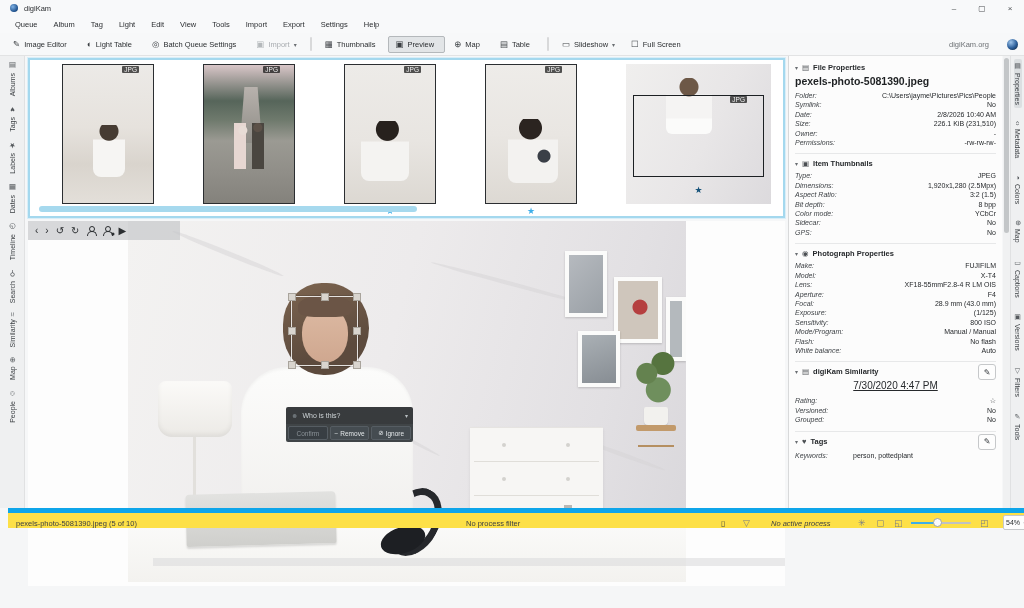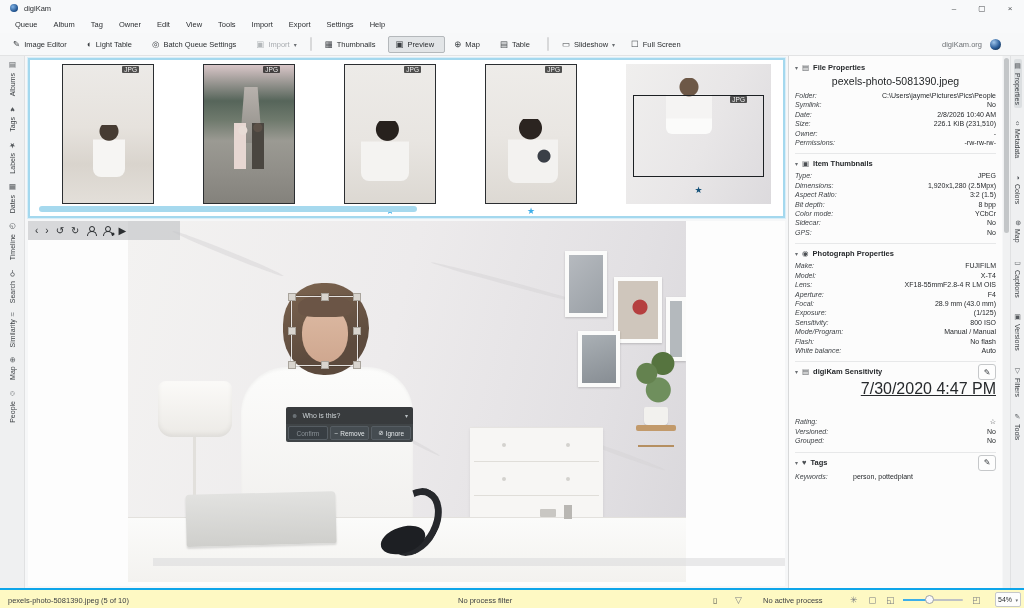--- a/index.html
+++ b/index.html
@@ -1,39 +1,39 @@
 <!DOCTYPE html>
 <html><head>
 <meta charset="utf-8">
 <style>
   * { margin:0; padding:0; box-sizing:border-box; }
   html,body { width:1024px; height:608px; overflow:hidden; }
   body { font-family:"Liberation Sans","DejaVu Sans",sans-serif; font-size:7.5px; color:#31363b; background:#f5f6f7; }
-  #app { position:absolute; inset:0; width:1024px; height:608px; background:#f6f7f8; }
+  #app { position:absolute; inset:0; width:1024px; height:528px; background:#f6f7f8; }
 
   
   .titlebar { position:absolute; left:0; top:0; right:0; height:16px; background:#f8f9fa; display:flex; align-items:center; padding-left:10px; }
   .app-logo { width:8px; height:8px; border-radius:50%; background:radial-gradient(circle at 35% 35%, #7fb2e5, #1c4e8a 70%, #102a47); margin-right:6px; }
   .title-text { font-size:7.5px; color:#2b2e31; }
   .win-controls { position:absolute; right:0; top:0; height:16px; display:flex; }
   .win-btn { width:28px; height:16px; display:flex; align-items:center; justify-content:center; font-size:8px; color:#4a4d50; }
 
   
   .menubar { position:absolute; left:0; top:16px; right:0; height:17px; background:#f8f9fa; display:flex; align-items:center; padding-left:8px; gap:2px; }
   .menu-item { padding:2px 7px; font-size:7.5px; color:#2b2e31; }
 
   
   .toolbar { position:absolute; left:0; top:33px; right:0; height:23px; background:#f7f8f9; border-bottom:1px solid #e2e3e4; display:flex; align-items:center; padding-left:6px; gap:2px; }
   .tbtn { display:flex; align-items:center; gap:4px; padding:3px 6px; border-radius:2px; font-size:7.5px; color:#2b2e31; background:transparent; border:1px solid transparent; }
   .tbtn .tglyph { font-size:8.5px; line-height:1; color:#3a3e42; }
   .tbtn .tchev { font-size:6px; color:#6a6e72; }
   .tbtn.active { background:#e2e5e7; border-color:#b4b8bb; }
   .tbtn.disabled { color:#a8acb0; } .tbtn.disabled .tglyph { color:#b4b8bb; }
   .tbtn.sep { width:1px; height:14px; padding:0; background:#d8d9da; margin:0 4px; }
-  .toolbar-right { margin-left:auto; display:flex; align-items:center; gap:8px; padding-right:23px; }
+  .toolbar-right { margin-left:auto; display:flex; align-items:center; gap:18px; padding-right:6px; }
   .brand-text { color:#6d7175; font-size:7.5px; }
   .brand-ball { width:11px; height:11px; border-radius:50%; background:radial-gradient(circle at 35% 30%, #9ec4ea, #2a5d99 55%, #0d1b2a); }
 
   
   .left-strip { position:absolute; left:0; top:56px; width:25px; bottom:20px; background:#eff0f1; border-right:1px solid #e0e1e2; display:flex; flex-direction:column; align-items:center; padding-top:5px; gap:9px; }
   .ltab { writing-mode:vertical-rl; transform:rotate(180deg); display:flex; align-items:center; gap:3px; font-size:7px; color:#3a3e42; }
   .ltab .lglyph { font-size:7.5px; color:#55595d; }
 
   
   .thumbbar { position:absolute; left:28px; top:58px; width:757px; height:160px; background:#ffffff; border:2px solid #a4d8ee; box-shadow:0 0 0 1px #d9eef8; }
@@ -103,41 +103,41 @@
   .tag-btn { flex:1; height:14px; background:rgba(70,78,84,.85); border:1px solid #565d63; border-radius:2px; display:flex; align-items:center; justify-content:center; gap:2px; font-size:6.5px; color:#e2e6e8; }
   .tag-btn.dim { color:#8b9298; background:rgba(55,61,66,.8); }
 
   
   .right-panel { position:absolute; left:788px; top:56px; width:214px; bottom:20px; background:#fcfcfc; border-left:1px solid #d8d9da; padding:4px 6px 0 6px; overflow:hidden; }
   .sect-head { display:flex; align-items:center; gap:4px; margin:3px 0 3px 0; position:relative; }
   .sect-head .schev { font-size:6px; color:#6a6e72; }
   .sect-head .sicon { font-size:7.5px; color:#4a4e52; }
   .sect-head .stitle { font-weight:bold; font-size:7.5px; color:#26292c; }
   .edit-btn { position:absolute; right:0; top:-3px; width:18px; height:16px; border:1px solid #c6c8ca; border-radius:3px; background:#fdfdfd; display:flex; align-items:center; justify-content:center; font-size:8px; color:#3a3e42; }
-  .fname { text-align:center; font-weight:normal; font-size:10.5px; color:#1e2123; margin:3px 0 4px 0; }
+  .fname { text-align:left; font-weight:bold; font-size:10.5px; color:#1e2123; margin:3px 0 4px 0; }
   .prow { display:flex; justify-content:space-between; line-height:9.4px; font-size:7px; }
   .plabel { font-style:italic; color:#3f4347; }
   .pvalue { color:#26292c; text-align:right; }
   .sect-sep { height:1px; background:#e7e8e9; margin:6px 0 5px 0; }
-  .big-date { text-align:right; font-size:16px; color:#26292c; text-decoration:underline; margin:4px 0 19px 0; }
+  .big-date { text-align:center; font-size:10px; color:#26292c; text-decoration:underline; margin:4px 0 5px 0; }
   .kw-row { display:flex; font-size:7px; margin-top:6px; }
   .kw-row .plabel { width:58px; }
 
   
   .rscroll { position:absolute; left:1003px; top:56px; width:7px; bottom:20px; background:#f0f1f2; }
   .rscroll .rthumb { position:absolute; left:1px; right:1px; top:2px; height:175px; background:#c3c6c8; border-radius:3px; }
 
   
   .right-strip { position:absolute; left:1010px; top:56px; width:14px; bottom:20px; background:#eff0f1; border-left:1px solid #e0e1e2; display:flex; flex-direction:column; align-items:center; padding-top:3px; gap:10px; }
   .rtab { writing-mode:vertical-rl; display:flex; align-items:center; gap:3px; font-size:7px; color:#3a3e42; padding:3px 0; }
   .rtab .rglyph { font-size:7px; color:#55595d; }
   .rtab.selected { background:#dcdfe1; border-radius:2px; }
 
   
-  .statusbar { position:absolute; left:0; right:0; bottom:0; height:20px; background:#fef9c3; border-top:2px solid #0ea5e9; }
+  .statusbar { position:absolute; left:8px; right:0; bottom:0; height:20px; background:#fde047; border-top:5px solid #0ea5e9; }
   .sb-item { position:absolute; top:0; height:20px; display:flex; align-items:center; font-size:7.5px; color:#3a3e42; }
   .sb-glyph { font-size:9px; color:#7a7e82; }
   .zoom-slider { position:absolute; left:903px; top:9px; width:60px; height:2px; background:#bfc2c4; border-radius:1px; }
   .zoom-slider .fill { position:absolute; left:0; top:0; height:2px; width:26px; background:#3daee9; }
   .zoom-slider .knob { position:absolute; left:22px; top:-4px; width:9px; height:9px; border-radius:50%; background:#fafafa; border:1px solid #9ea2a5; }
   .zoom-select { position:absolute; left:995px; top:2px; width:26px; height:15px; border:1px solid #c6c8ca; border-radius:2px; background:#fdfdfd; display:flex; align-items:center; justify-content:space-between; padding:0 2px; font-size:7px; color:#2b2e31; }
   .pane-bottom-strip { position:absolute; left:125px; right:0; bottom:20px; height:8px; background:#d8d9da; opacity:.55; }
 </style>
 </head>
 <body>
@@ -152,21 +152,21 @@
       <div class="win-btn">▢</div>
       <div class="win-btn">×</div>
     </div>
   </div>
 
   <div class="menubar">
 
   <span class="menu-item">Queue</span>
       <span class="menu-item">Album</span>
       <span class="menu-item">Tag</span>
-      <span class="menu-item">Owner</span>
+      <span class="menu-item">Light</span>
       <span class="menu-item">Edit</span>
       <span class="menu-item">View</span>
       <span class="menu-item">Tools</span>
       <span class="menu-item">Import</span>
       <span class="menu-item">Export</span>
       <span class="menu-item">Settings</span>
       <span class="menu-item">Help</span>
     </div>
 
   <div class="toolbar">
@@ -573,21 +573,21 @@
         <div class="prow">
           <span class="plabel">White balance:</span>
           <span class="pvalue">Auto</span>
         </div>
       </div>
     <div class="sect-sep"></div>
 
     <div class="sect-head">
       <span class="schev">▾</span>
       <span class="sicon">▤</span>
-      <span class="stitle">digiKam Sensitivity</span>
+      <span class="stitle">digiKam Similarity</span>
       <button class="edit-btn">✎</button>
     </div>
     <div class="big-date">7/30/2020 4:47 PM</div>
     <div>
 
         <div class="prow">
           <span class="plabel">Rating:</span>
           <span class="pvalue">☆</span>
         </div>
 
@@ -660,21 +660,21 @@
         <span class="rglyph">✎</span>
         <span>Tools</span>
       </div>
     </div>
 
   <div class="statusbar">
     <div class="sb-item" style="left:8px;">pexels-photo-5081390.jpeg (5 of 10)</div>
     <div class="sb-item" style="left:458px;">No process filter</div>
     <div class="sb-item" style="left:713px;">▯</div>
     <div class="sb-item sb-glyph" style="left:735px;">▽</div>
-    <div class="sb-item" style="left:763px;">No active process</div>
+    <div class="sb-item" style="left:763px;font-style:italic;">No active process</div>
     <div class="sb-item sb-glyph" style="left:850px;">✳</div>
     <div class="sb-item sb-glyph" style="left:868px;">▢</div>
     <div class="sb-item sb-glyph" style="left:886px;">◱</div>
     <div class="zoom-slider">
         <div class="fill"></div>
         <div class="knob"></div>
       </div>
     <div class="sb-item sb-glyph" style="left:972px;">◰</div>
     <div class="zoom-select">
       <span>54%</span>

